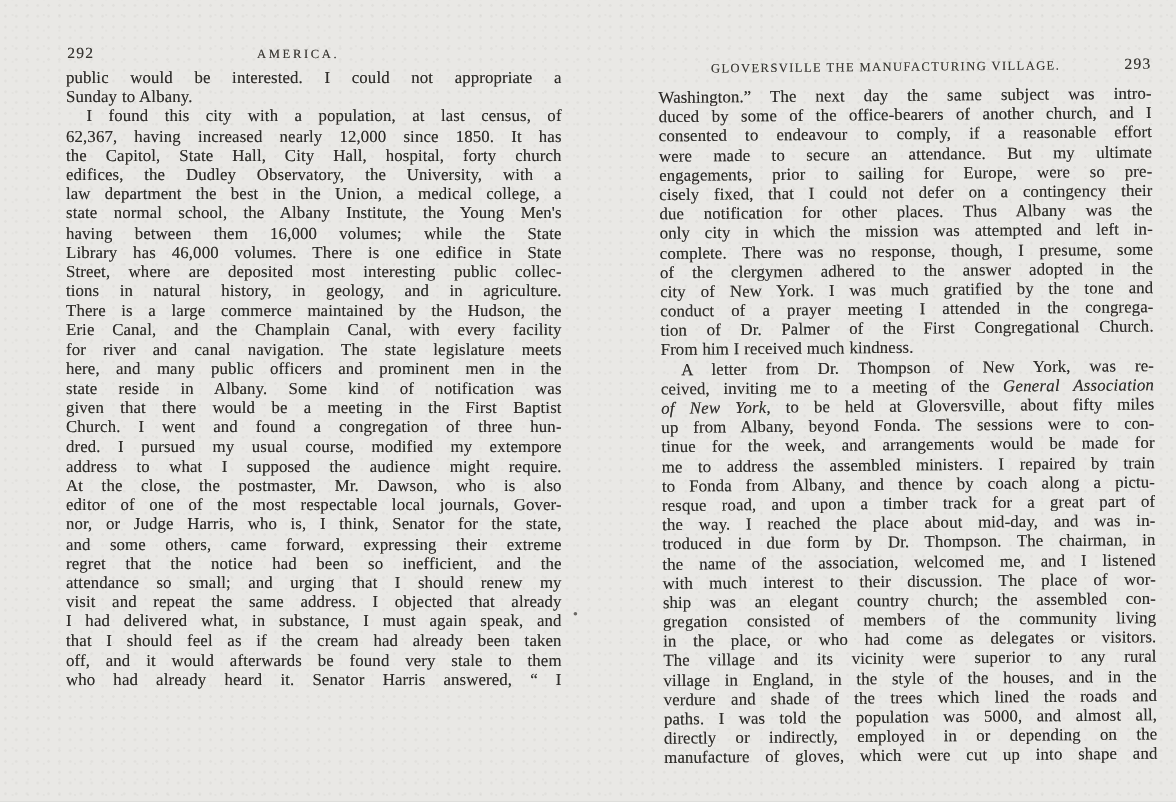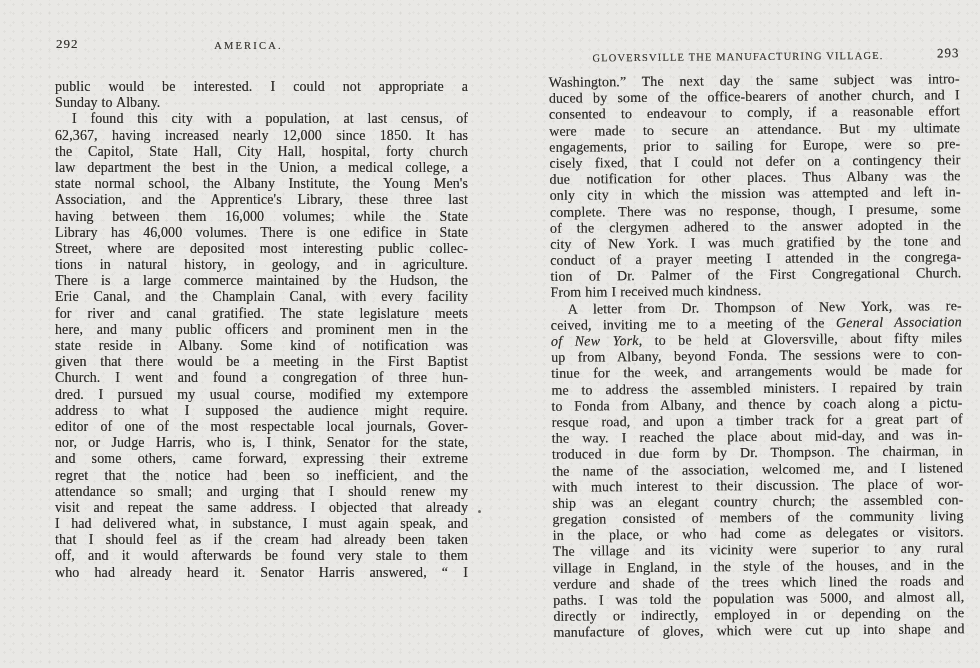--- a/index.html
+++ b/index.html
@@ -30,21 +30,21 @@
   .pnum-right{right:0;}
   .rhead{
     position:absolute;top:4px;
     font-size:10.5px;color:#3a3833;
     text-shadow:0 0 0.5px rgba(50,48,44,0.5);
     white-space:nowrap;
   }
   .rhead-left{left:calc(50% - 13px);transform:translateX(-50%);letter-spacing:2.2px;}
   .rhead-right{left:44px;letter-spacing:1.15px;}
   .pbody{width:100%;}
-  .page-left .pbody{margin-top:29px;}
+  .page-left .pbody{margin-top:8px;}
   .page-right .pbody{margin-top:12px;}
   .tline{
     font-size:14px;
     line-height:16.2px;
     height:16.2px;
     text-align:justify;
     text-align-last:justify;
     letter-spacing:0.1px;
     word-spacing:0.4px;
     text-shadow:0 0 0.55px rgba(47,45,42,0.6);
@@ -67,36 +67,37 @@
     <div class="phead">
       <span class="pnum pnum-left">292</span>
       <span class="rhead rhead-left">AMERICA.</span>
     </div>
     <div class="pbody">
         <div class="tline"><span>public would be interested.  I could not appropriate a</span></div>
         <div class="tline pend"><span>Sunday to Albany.</span></div>
         <div class="tline indent"><span>I found this city with a population, at last census, of</span></div>
         <div class="tline"><span>62,367, having increased nearly 12,000 since 1850.  It has</span></div>
         <div class="tline"><span>the Capitol, State Hall, City Hall, hospital, forty church</span></div>
+        <div class="tline"><span>edifices, the Dudley Observatory, the University, with a</span></div>
         <div class="tline"><span>law department the best in the Union, a medical college, a</span></div>
         <div class="tline"><span>state normal school, the Albany Institute, the Young Men's</span></div>
-        <div class="tline"><span>Association, and the Apprentice's Library, these three last</span></div>
         <div class="tline"><span>having between them 16,000 volumes; while the State</span></div>
         <div class="tline"><span>Library has 46,000 volumes.  There is one edifice in State</span></div>
         <div class="tline"><span>Street, where are deposited most interesting public collec-</span></div>
         <div class="tline"><span>tions in natural history, in geology, and in agriculture.</span></div>
         <div class="tline"><span>There is a large commerce maintained by the Hudson, the</span></div>
         <div class="tline"><span>Erie Canal, and the Champlain Canal, with every facility</span></div>
-        <div class="tline"><span>for river and canal gratified.  The state legislature meets</span></div>
+        <div class="tline"><span>for river and canal navigation.  The state legislature meets</span></div>
         <div class="tline"><span>here, and many public officers and prominent men in the</span></div>
         <div class="tline"><span>state reside in Albany.  Some kind of notification was</span></div>
         <div class="tline"><span>given that there would be a meeting in the First Baptist</span></div>
         <div class="tline"><span>Church.  I went and found a congregation of three hun-</span></div>
         <div class="tline"><span>dred.  I pursued my usual course, modified my extempore</span></div>
         <div class="tline"><span>address to what I supposed the audience might require.</span></div>
+        <div class="tline"><span>At the close, the postmaster, Mr. Dawson, who is also</span></div>
         <div class="tline"><span>editor of one of the most respectable local journals, Gover-</span></div>
         <div class="tline"><span>nor, or Judge Harris, who is, I think, Senator for the state,</span></div>
         <div class="tline"><span>and some others, came forward, expressing their extreme</span></div>
         <div class="tline"><span>regret that the notice had been so inefficient, and the</span></div>
         <div class="tline"><span>attendance so small; and urging that I should renew my</span></div>
         <div class="tline"><span>visit and repeat the same address.  I objected that already</span></div>
         <div class="tline"><span>I had delivered what, in substance, I must again speak, and</span></div>
         <div class="tline"><span>that I should feel as if the cream had already been taken</span></div>
         <div class="tline"><span>off, and it would afterwards be found very stale to them</span></div>
         <div class="tline"><span>who had already heard it.  Senator Harris answered, “ I</span></div>

